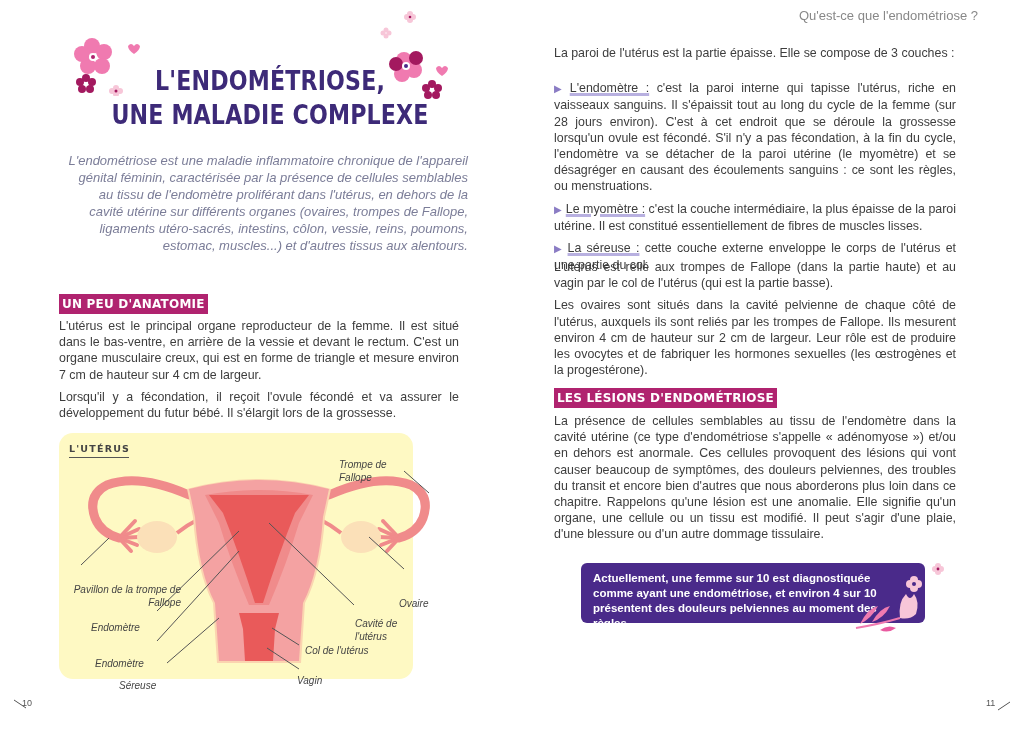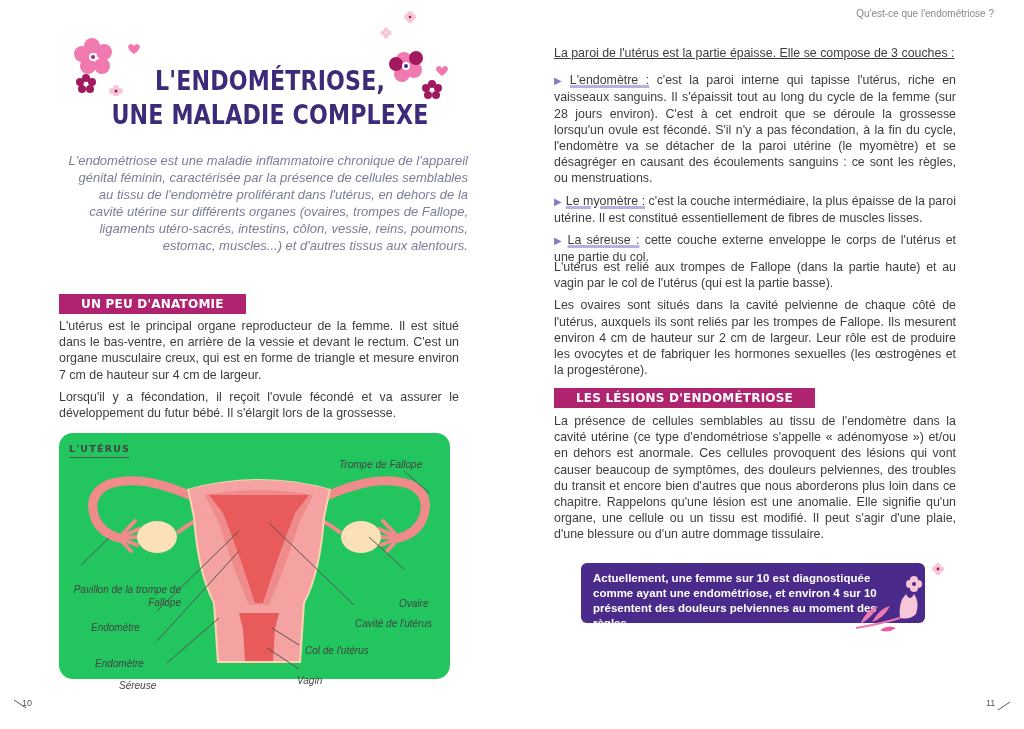--- a/index.html
+++ b/index.html
@@ -31,35 +31,35 @@
     color: #7b7d98;
     font-size: 13px; line-height: 17px;
   }
   .section-heading {
     position: absolute;
     background: #b0236f;
     color: #ffffff;
     font-family: "DejaVu Sans", sans-serif;
     font-weight: bold;
     font-size: 12px;
-    padding: 2px 22px;
+    padding: 2px 3px;
     line-height: 16px;
     letter-spacing: 0.2px;
   }
   .body-text {
     position: absolute;
     font-size: 12.4px; line-height: 16.2px;
     color: #3d3d3d;
     text-align: justify;
   }
   .body-text p { margin: 0 0 6px 0; }
 
   .diagram-card {
-    position: absolute; left: 59px; top: 433px; width: 391px; height: 246px;
-    background: #22c55e;
+    position: absolute; left: 59px; top: 433px; width: 354px; height: 246px;
+    background: #fef9c3;
     border-radius: 14px;
   }
   .diagram-title {
     position: absolute; left: 10px; top: 10px;
     font-family: "DejaVu Sans", sans-serif;
     font-weight: bold; font-size: 9.5px; letter-spacing: 1.2px; color: #444;
     padding-bottom: 3px;
     border-bottom: 1.5px solid #555;
     width: 60px;
   }
@@ -82,22 +82,22 @@
     position: absolute; left: 581px; top: 563px; width: 344px; height: 60px;
     background: #4a2a8a;
     border-radius: 6px;
     color: #ffffff;
     font-size: 11.5px; line-height: 15px;
     font-weight: bold;
     padding: 8px 12px;
     box-sizing: border-box;
   }
   .running-header {
-    position: absolute; right: 30px; top: 8px;
-    font-size: 10px; color: #888;
+    position: absolute; right: 46px; top: 8px;
+    font-size: 13px; color: #888;
   }
   .page-num {
     position: absolute; font-size: 9px; color: #555; margin-top: 6px;
   }
   svg { display: block; }
 </style>
 </head>
 <body>
 
 <div class="page page-left">
@@ -242,21 +242,21 @@
 
   <div class="page-num" style="left:22px;top:692px;">10</div>
   <svg style="position:absolute;left:12px;top:698px;" width="16" height="12">
       <path d="M2 2 L14 10" stroke="#555" stroke-width="1"></path>
     </svg>
 </div>
 
 <div class="running-header">Qu'est-ce que l'endométriose ?</div>
 
 <div class="body-text" style="left:554px;top:45px;width:402px;">
-  <p style="margin-bottom:11px;text-decoration:underline;">La paroi de l'utérus est la partie épaisse. Elle se compose de 3 couches :</p>
+  <p style="margin-bottom:19px;">La paroi de l'utérus est la partie épaisse. Elle se compose de 3 couches :</p>
   <p>
     <span class="bullet">▶</span><span class="term">L'endomètre :</span><span> c'est la paroi interne qui tapisse l'utérus, riche en vaisseaux sanguins. Il s'épaissit tout au long du cycle de la femme (sur 28 jours environ). C'est à cet endroit que se déroule la grossesse lorsqu'un ovule est fécondé. S'il n'y a pas fécondation, à la fin du cycle, l'endomètre va se détacher de la paroi utérine (le myomètre) et se désagréger en causant des écoulements sanguins : ce sont les règles, ou menstruations.</span>
   </p>
   <p>
     <span class="bullet">▶</span><span class="term">Le myomètre :</span><span> c'est la couche intermédiaire, la plus épaisse de la paroi utérine. Il est constitué essentiellement de fibres de muscles lisses.</span>
   </p>
   <p>
     <span class="bullet">▶</span><span class="term">La séreuse :</span><span> cette couche externe enveloppe le corps de l'utérus et une partie du col.</span>
   </p>
 </div>

